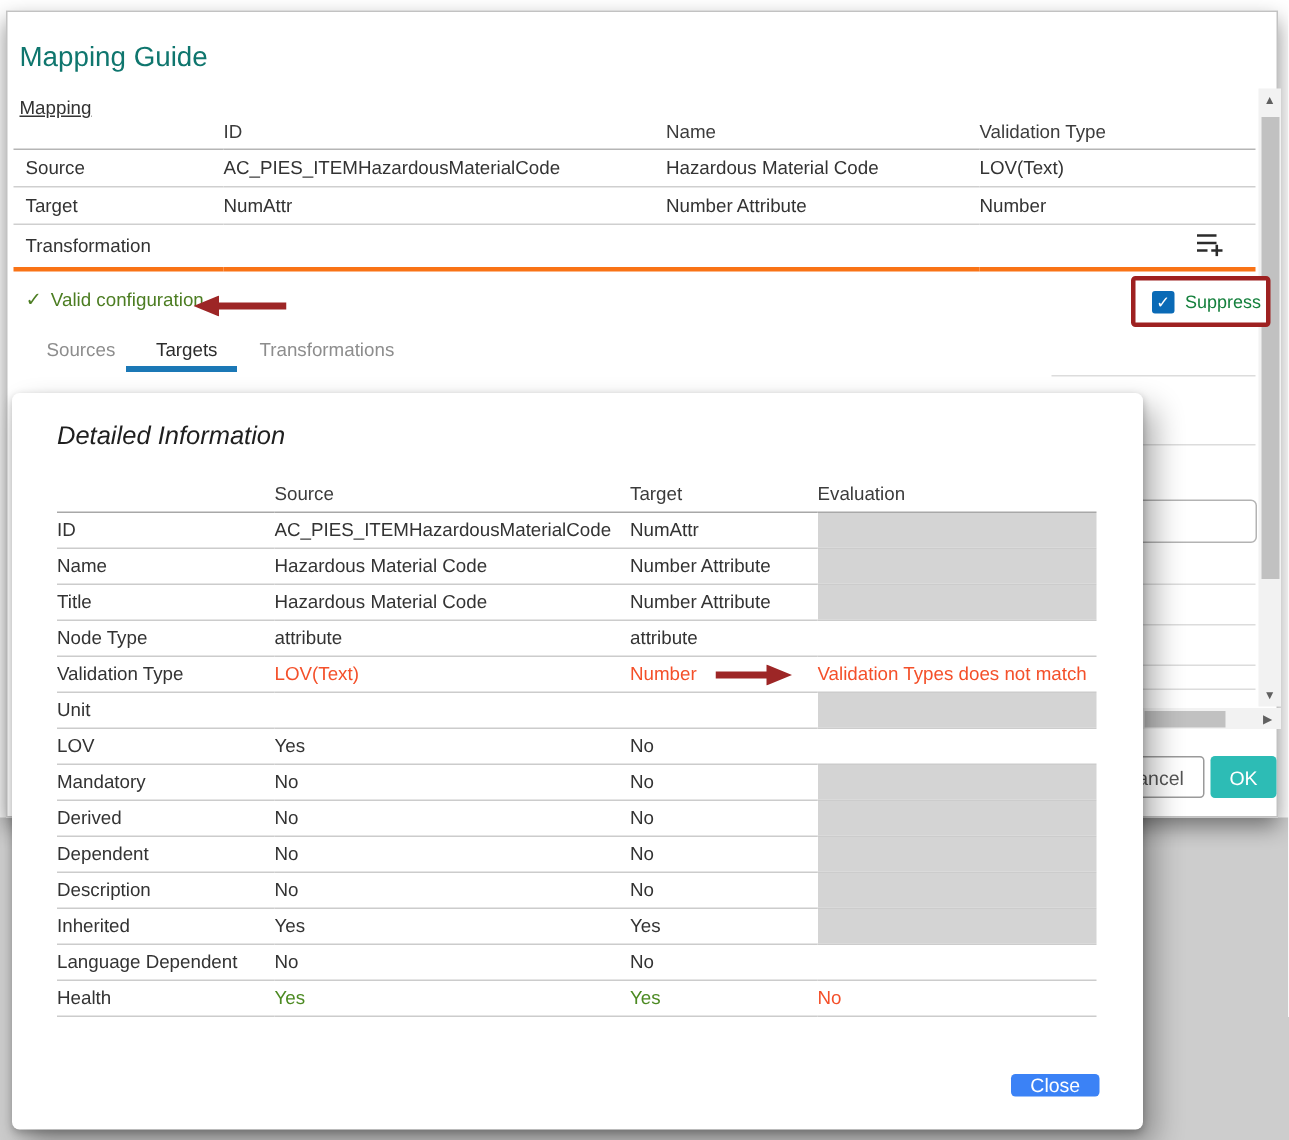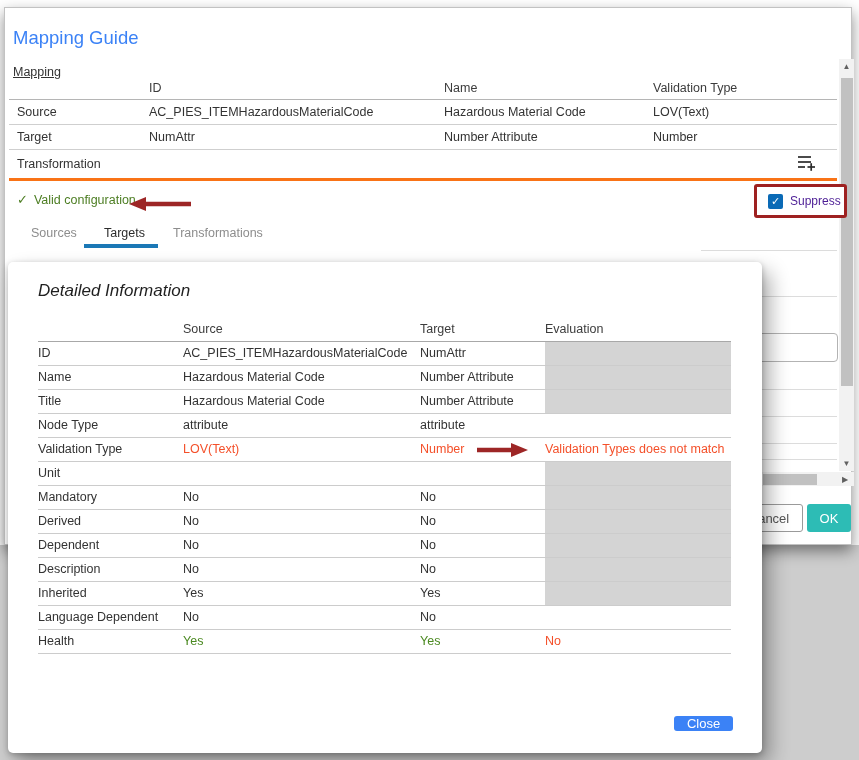--- a/index.html
+++ b/index.html
@@ -5,21 +5,21 @@
   * { margin:0; padding:0; box-sizing:border-box; }
   html,body { width:859px; height:760px; font-family:"Liberation Sans", sans-serif; background:#ffffff; }
   #stage { position:relative; width:859px; height:760px; overflow:hidden; background:#ffffff; }
 
   
   .backdrop { position:absolute; left:0; top:545px; width:859px; height:215px; background:#cdcdcd; }
 
   
   .dialog { position:absolute; left:4px; top:7px; width:848px; height:538px;
             background:#fff; border:1px solid #c2c2c2; box-shadow:0 6px 14px rgba(0,0,0,.45); }
-  .dlg-title { position:absolute; left:8px; top:19px; font-size:18.5px; color:#3b82f6; }
+  .dlg-title { position:absolute; left:8px; top:19px; font-size:18.5px; color:#0f766e; }
   .section-label { position:absolute; left:8px; top:57px; font-size:12.5px; color:#333;text-decoration:underline; }
 
   table.map-table { position:absolute; left:4px; top:71px; width:828px; border-collapse:collapse; table-layout:fixed; }
   table.map-table th { font-weight:400; font-size:12.5px; color:#3c3c3c; text-align:left; height:20px; vertical-align:bottom; padding-bottom:4px; border-bottom:1px solid #b5b5b5; }
   table.map-table td { font-size:12.5px; color:#333; height:25px; vertical-align:middle; border-bottom:1px solid #cfcfcf; }
   table.map-table td.rowlabel, table.map-table th.rowlabel { padding-left:8px; }
   table.map-table tr.tf-row td { height:30px; border-bottom:3px solid #f97316; }
   .tf-icon-cell { text-align:right; padding-right:21px; }
   .tf-icon { display:inline-block; cursor:pointer; }
 
@@ -27,21 +27,21 @@
   .valid-config .chk { font-size:13px; }
   .valid-config .txt { font-size:12.5px; }
 
   .annot-arrow-left { position:absolute; left:124px; top:189px; }
   .annot-arrow-right { position:absolute; left:469px; top:181px; }
 
   .suppress-box { position:absolute; left:749px; top:176px; width:93px; height:34px; border:3px solid #9e2121;
                   border-radius:3px; background:#fff; display:flex; align-items:center; padding-left:11px; gap:7px; z-index:6; }
   .checkbox { width:15px; height:15px; background:#0a6ab6; border-radius:2px; color:#fff; font-size:11px;
               display:flex; align-items:center; justify-content:center; cursor:pointer; }
-  .suppress-label { font-size:12px; color:#4c1d95; }
+  .suppress-label { font-size:12px; color:#15803d; }
 
   .tab { position:absolute; top:218px; font-size:12.5px; color:#8d8d8d; cursor:pointer; }
   .tab.active { color:#2c2c2c; }
   .tab-underline { position:absolute; left:79px; top:236px; width:74px; height:3.5px; background:#1b78b6; }
 
   
   .strip-line { position:absolute; left:696px; width:136px; border-top:1px solid #dcdcdc; }
   .strip-input { position:absolute; left:746px; top:325px; width:87px; height:29px; border:1px solid #b3b3b3; border-radius:4px; background:#fff; }
 
   
@@ -220,20 +220,26 @@
     <td class="error">Number</td>
     <td class="error">Validation Types does not match</td>
   </tr>
           <tr>
     <td>Unit</td>
     <td></td>
     <td></td>
     <td class="gray"></td>
   </tr>
           <tr>
+    <td>LOV</td>
+    <td>Yes</td>
+    <td>No</td>
+    <td></td>
+  </tr>
+          <tr>
     <td>Mandatory</td>
     <td>No</td>
     <td>No</td>
     <td class="gray"></td>
   </tr>
           <tr>
     <td>Derived</td>
     <td>No</td>
     <td>No</td>
     <td class="gray"></td>

